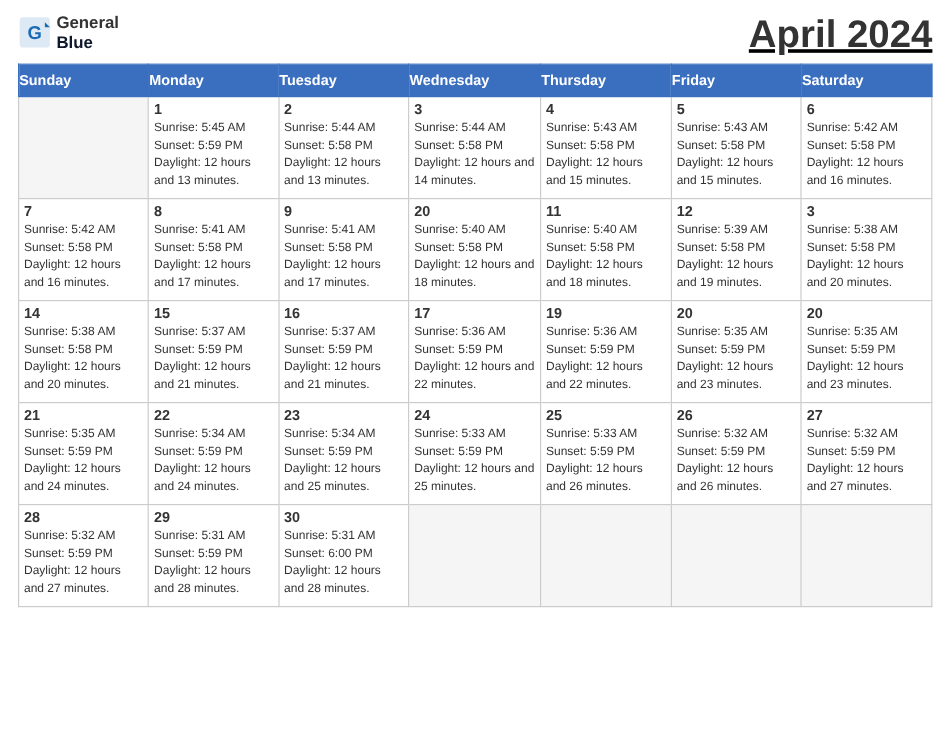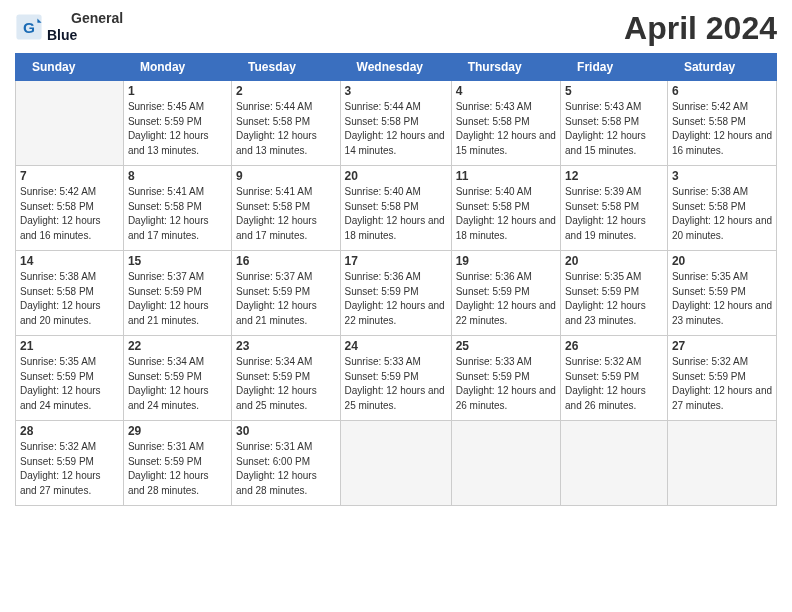--- a/index.html
+++ b/index.html
@@ -20,47 +20,48 @@
       display: flex;
       align-items: center;
     }
     .logo-text {
       display: flex;
       flex-direction: column;
       font-weight: bold;
       font-size: 14px;
       line-height: 1.2;
     }
-    .logo-general { color: #333; margin-left: 24px; }
+    .logo-general { color: #333; }
     .logo-blue { color: #0f172a; }
     .logo-icon {
       width: 28px;
       height: 28px;
       margin-right: 4px;
     }
     .title-area {
+      text-decoration: underline;
     }
     .month-title {
       font-size: 32px;
       font-weight: bold;
       color: #333;
     }
     .location-title {
       font-size: 14px;
       color: #555;
     }
     .calendar-table {
       width: 100%;
       border-collapse: collapse;
       font-size: 10.5px;
     }
     .calendar-table th {
       background: #3a6fbf;
       color: #fff;
-      padding: 6px 16px;
+      padding: 6px 0;
       text-align: left;
       font-size: 12px;
       font-weight: bold;
       border: 1px solid #3a6fbf;
     }
     .calendar-table td {
       border: 1px solid #ccc;
       vertical-align: top;
       padding: 3px 4px;
       height: 85px;

